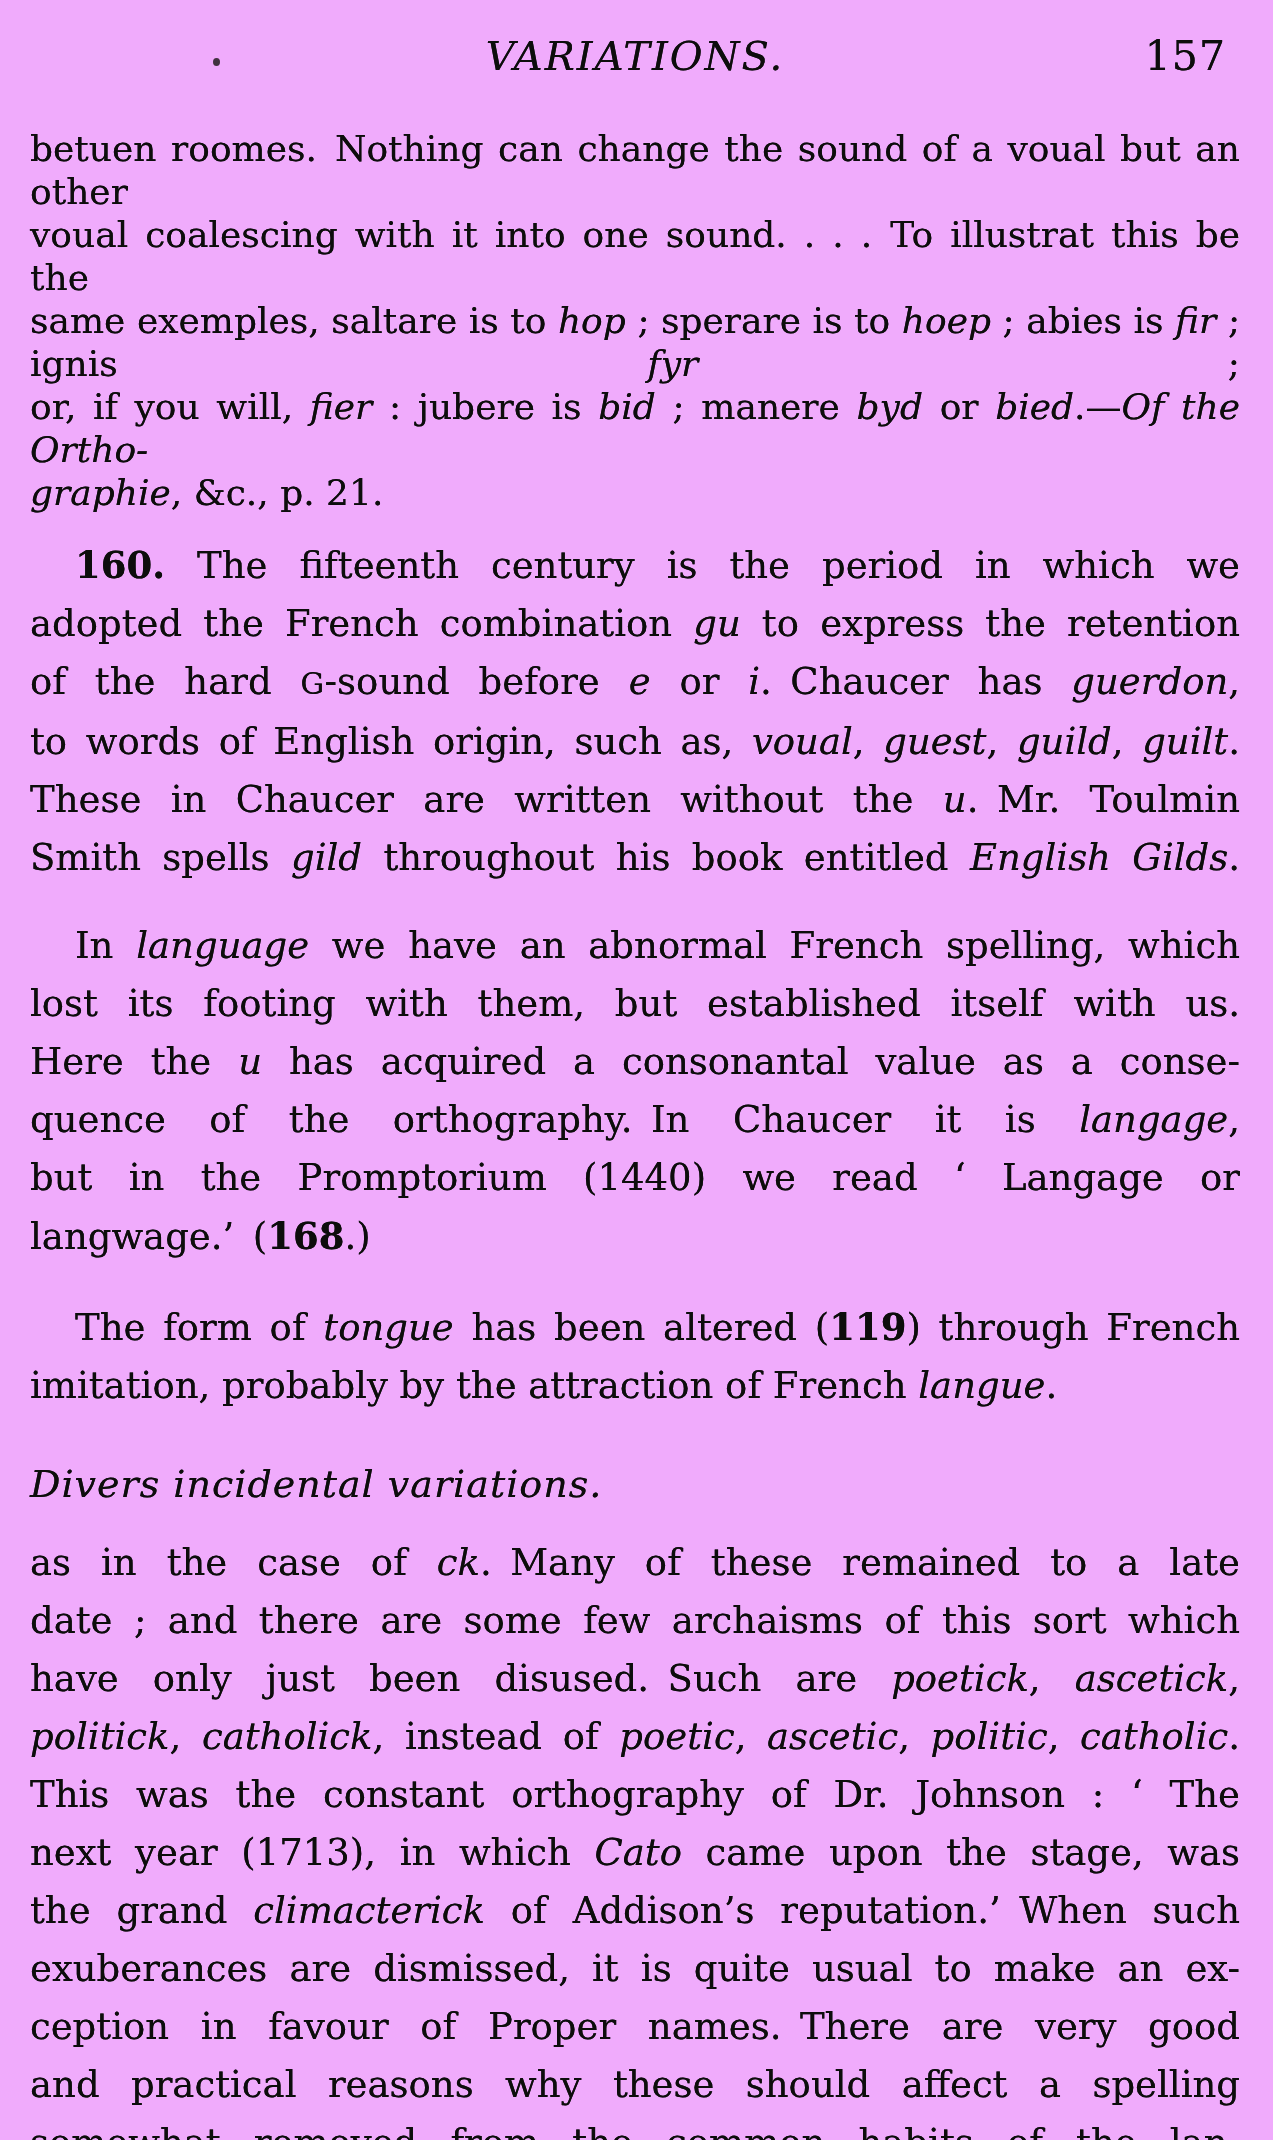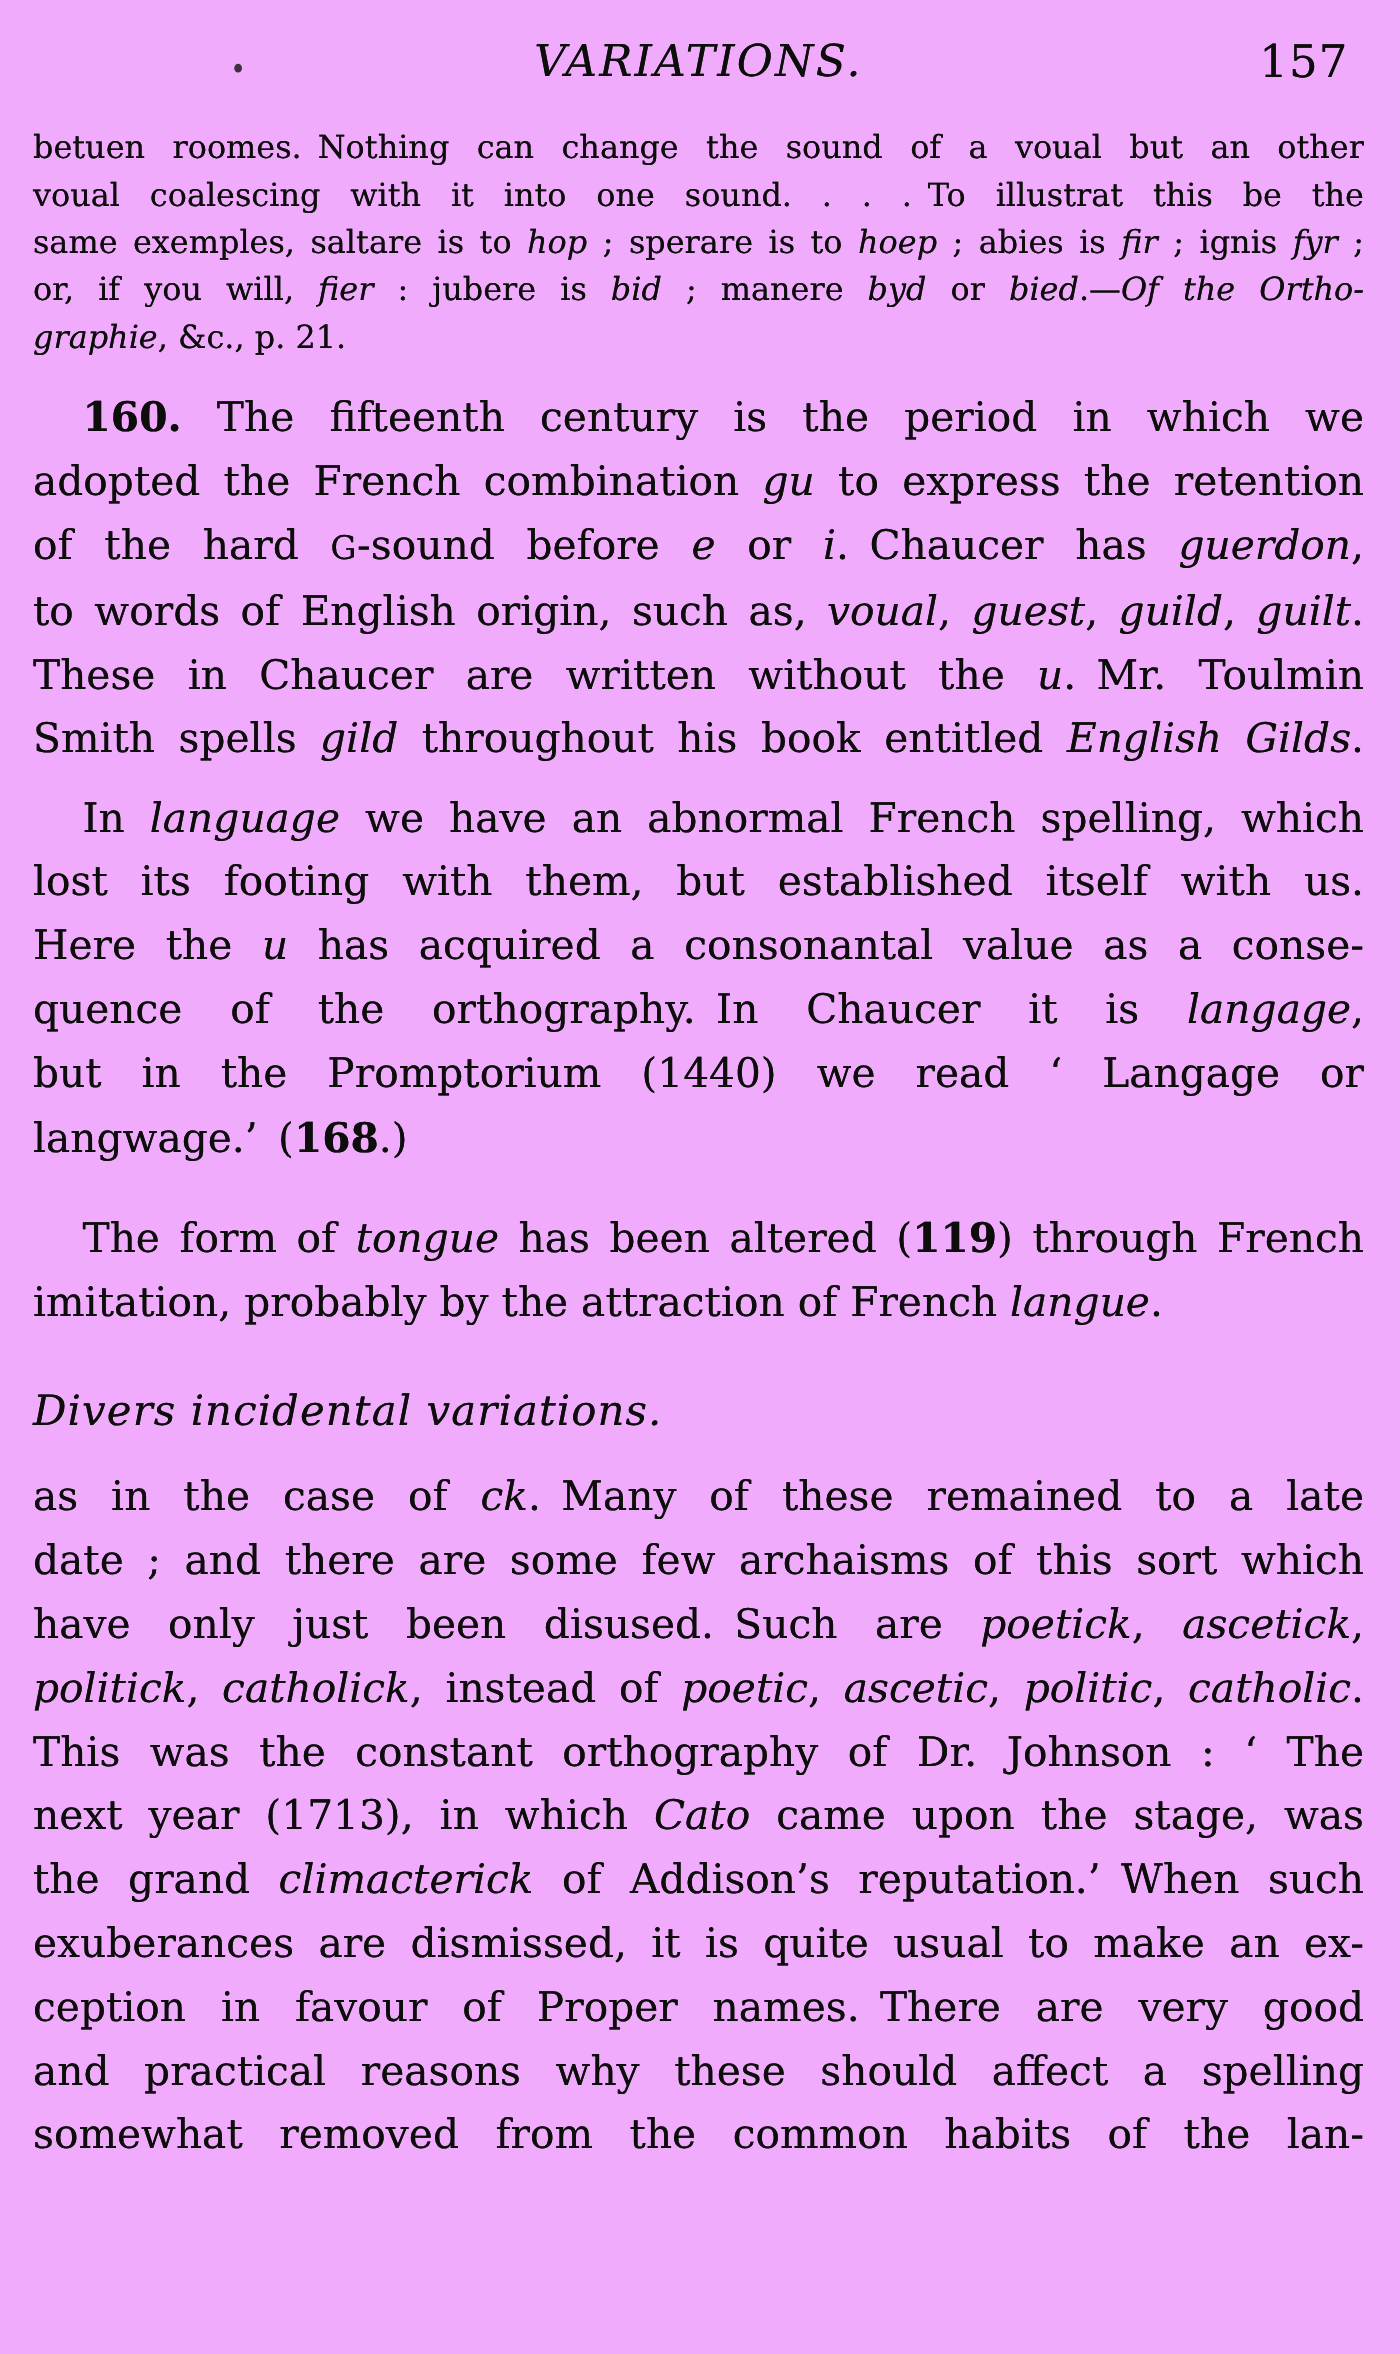--- a/index.html
+++ b/index.html
@@ -12,24 +12,24 @@
     color:#0d0d0c;
     text-shadow:0 0 .6px rgba(10,10,10,.85);
     padding-left:36px;
   }
   .col{position:absolute;left:30px;top:0;width:1210px;}
   .header{position:relative;margin-top:30px;height:52px;line-height:52px;}
   .running-head{
     text-align:center;font-style:italic;font-size:40px;letter-spacing:2px;
   }
   .pageno{position:absolute;right:14px;top:0;font-size:41px;font-style:normal;letter-spacing:1px;}
-  .quote{margin-top:31px;font-size:29px;line-height:43px;}
+  .quote{margin-top:45px;font-size:36px;line-height:43px;}
   .mpara{font-size:37px;line-height:58px;}
   .p160{margin-top:22px;}
-  .plang{margin-top:14px;}
+  .plang{margin-top:30px;}
   .ptongue{margin-top:32px;}
   .p161{margin-top:25px;}
   .heading{
     margin-top:44px;text-align:left;font-style:italic;font-size:38px;line-height:50px;
     letter-spacing:1px;
   }
   .j{text-align:justify;text-align-last:justify;}
   .left{text-align:left;}
   .ind{text-indent:45px;}
   .sc{font-size:.8em;letter-spacing:.5px;}

